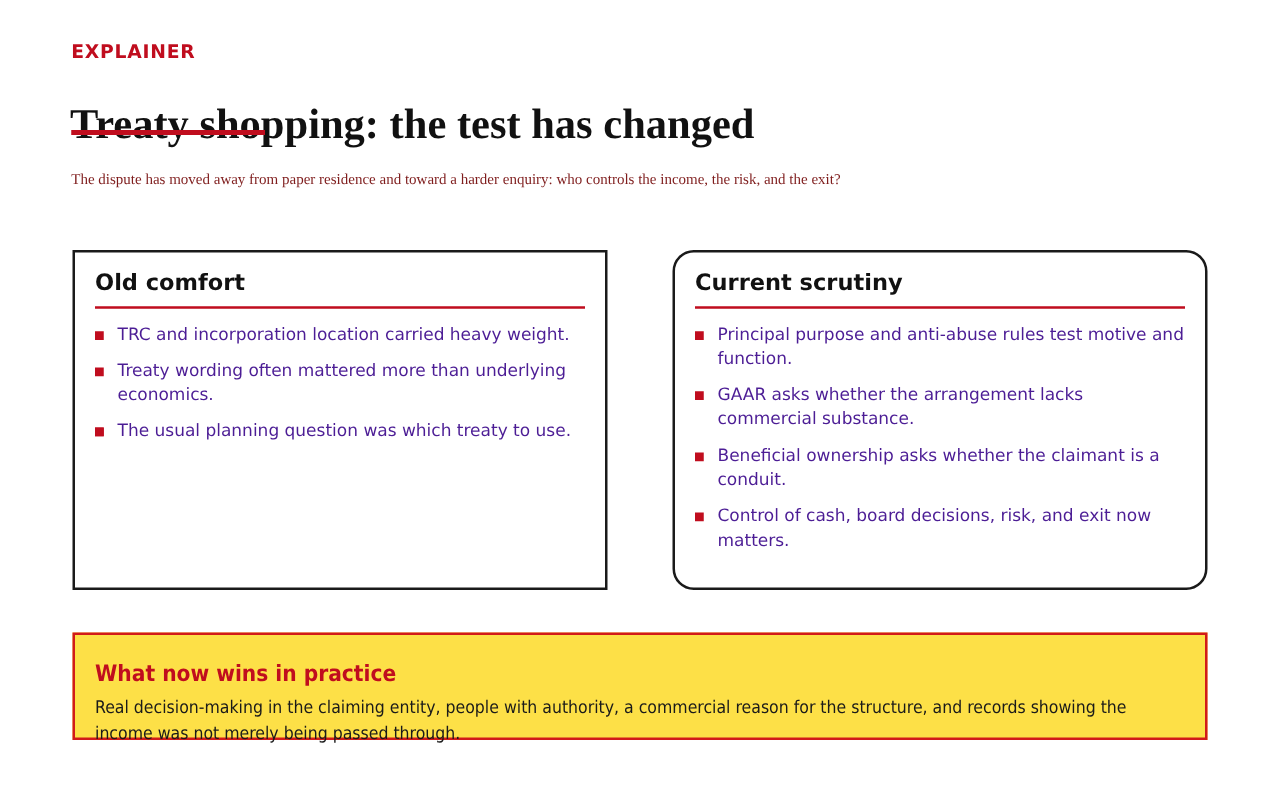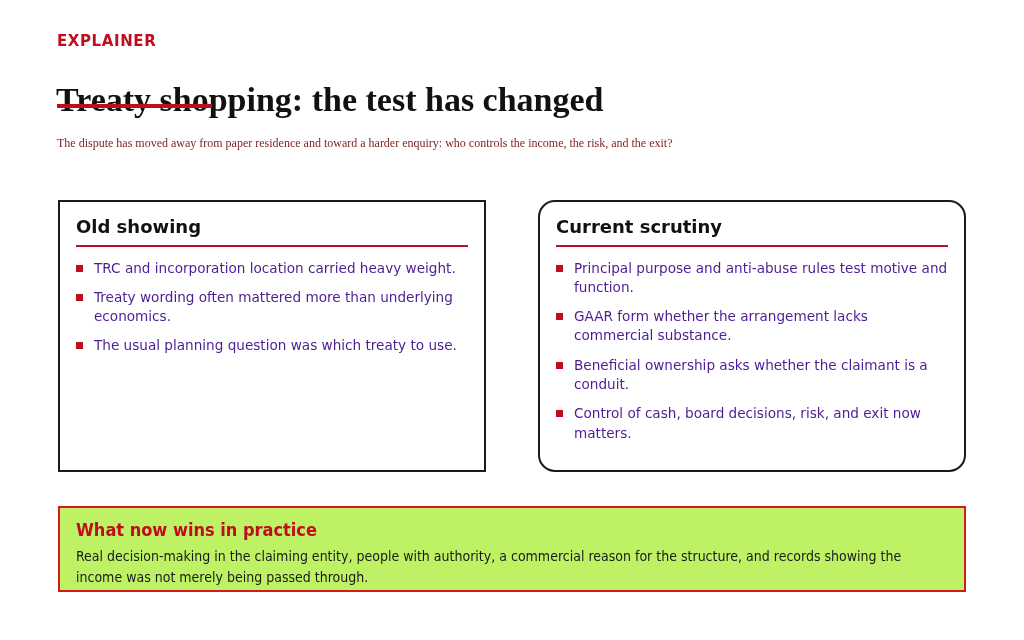--- a/index.html
+++ b/index.html
@@ -122,22 +122,22 @@
 
   
   .callout {
     position: absolute;
     left: 58px;
     top: 506px;
     width: 908px;
     height: 86px;
     box-sizing: border-box;
     border: 2px solid #d11a1a;
-    background: #bef264;
-    padding: 11px 16px 0 16px;
+    background: #fde047;
+    padding: 21px 16px 0 16px;
   }
   .callout-title {
     font-family: "DejaVu Sans Condensed", "Liberation Sans Narrow", "DejaVu Sans", sans-serif;
     font-weight: bold;
     font-size: 18px;
     color: #c00d1e;
     line-height: 1.2;
     margin: 0 0 5px 0;
   }
   .callout-body {
@@ -156,21 +156,21 @@
   <div class="kicker">EXPLAINER</div>
 
   <h1 class="headline">Treaty shopping: the test has changed</h1>
 
   <div class="accent-rule"></div>
 
   <p class="standfirst">The dispute has moved away from paper residence and toward a harder enquiry: who controls the income, the risk, and the exit?</p>
 
   <div class="card card-left">
     <div class="card-inner">
-      <div class="card-title">Old showing</div>
+      <div class="card-title">Old comfort</div>
       <div class="card-rule"></div>
       <ul class="bullets">
         <li>
           <span class="bullet-mark"></span>
           <span>TRC and incorporation location carried heavy weight.</span>
         </li>
         <li>
           <span class="bullet-mark"></span>
           <span>Treaty wording often mattered more than underlying economics.</span>
         </li>
@@ -189,21 +189,21 @@
     <div class="card-inner">
       <div class="card-title">Current scrutiny</div>
       <div class="card-rule"></div>
       <ul class="bullets">
         <li>
           <span class="bullet-mark"></span>
           <span>Principal purpose and anti-abuse rules test motive and function.</span>
         </li>
         <li>
           <span class="bullet-mark"></span>
-          <span>GAAR form whether the arrangement lacks commercial substance.</span>
+          <span>GAAR asks whether the arrangement lacks commercial substance.</span>
         </li>
         <li>
           <span class="bullet-mark"></span>
           <span>Beneficial ownership asks whether the claimant is a conduit.</span>
         </li>
         <li>
           <span class="bullet-mark"></span>
           <span>Control of cash, board decisions, risk, and exit now matters.</span>
         </li>
       </ul>

